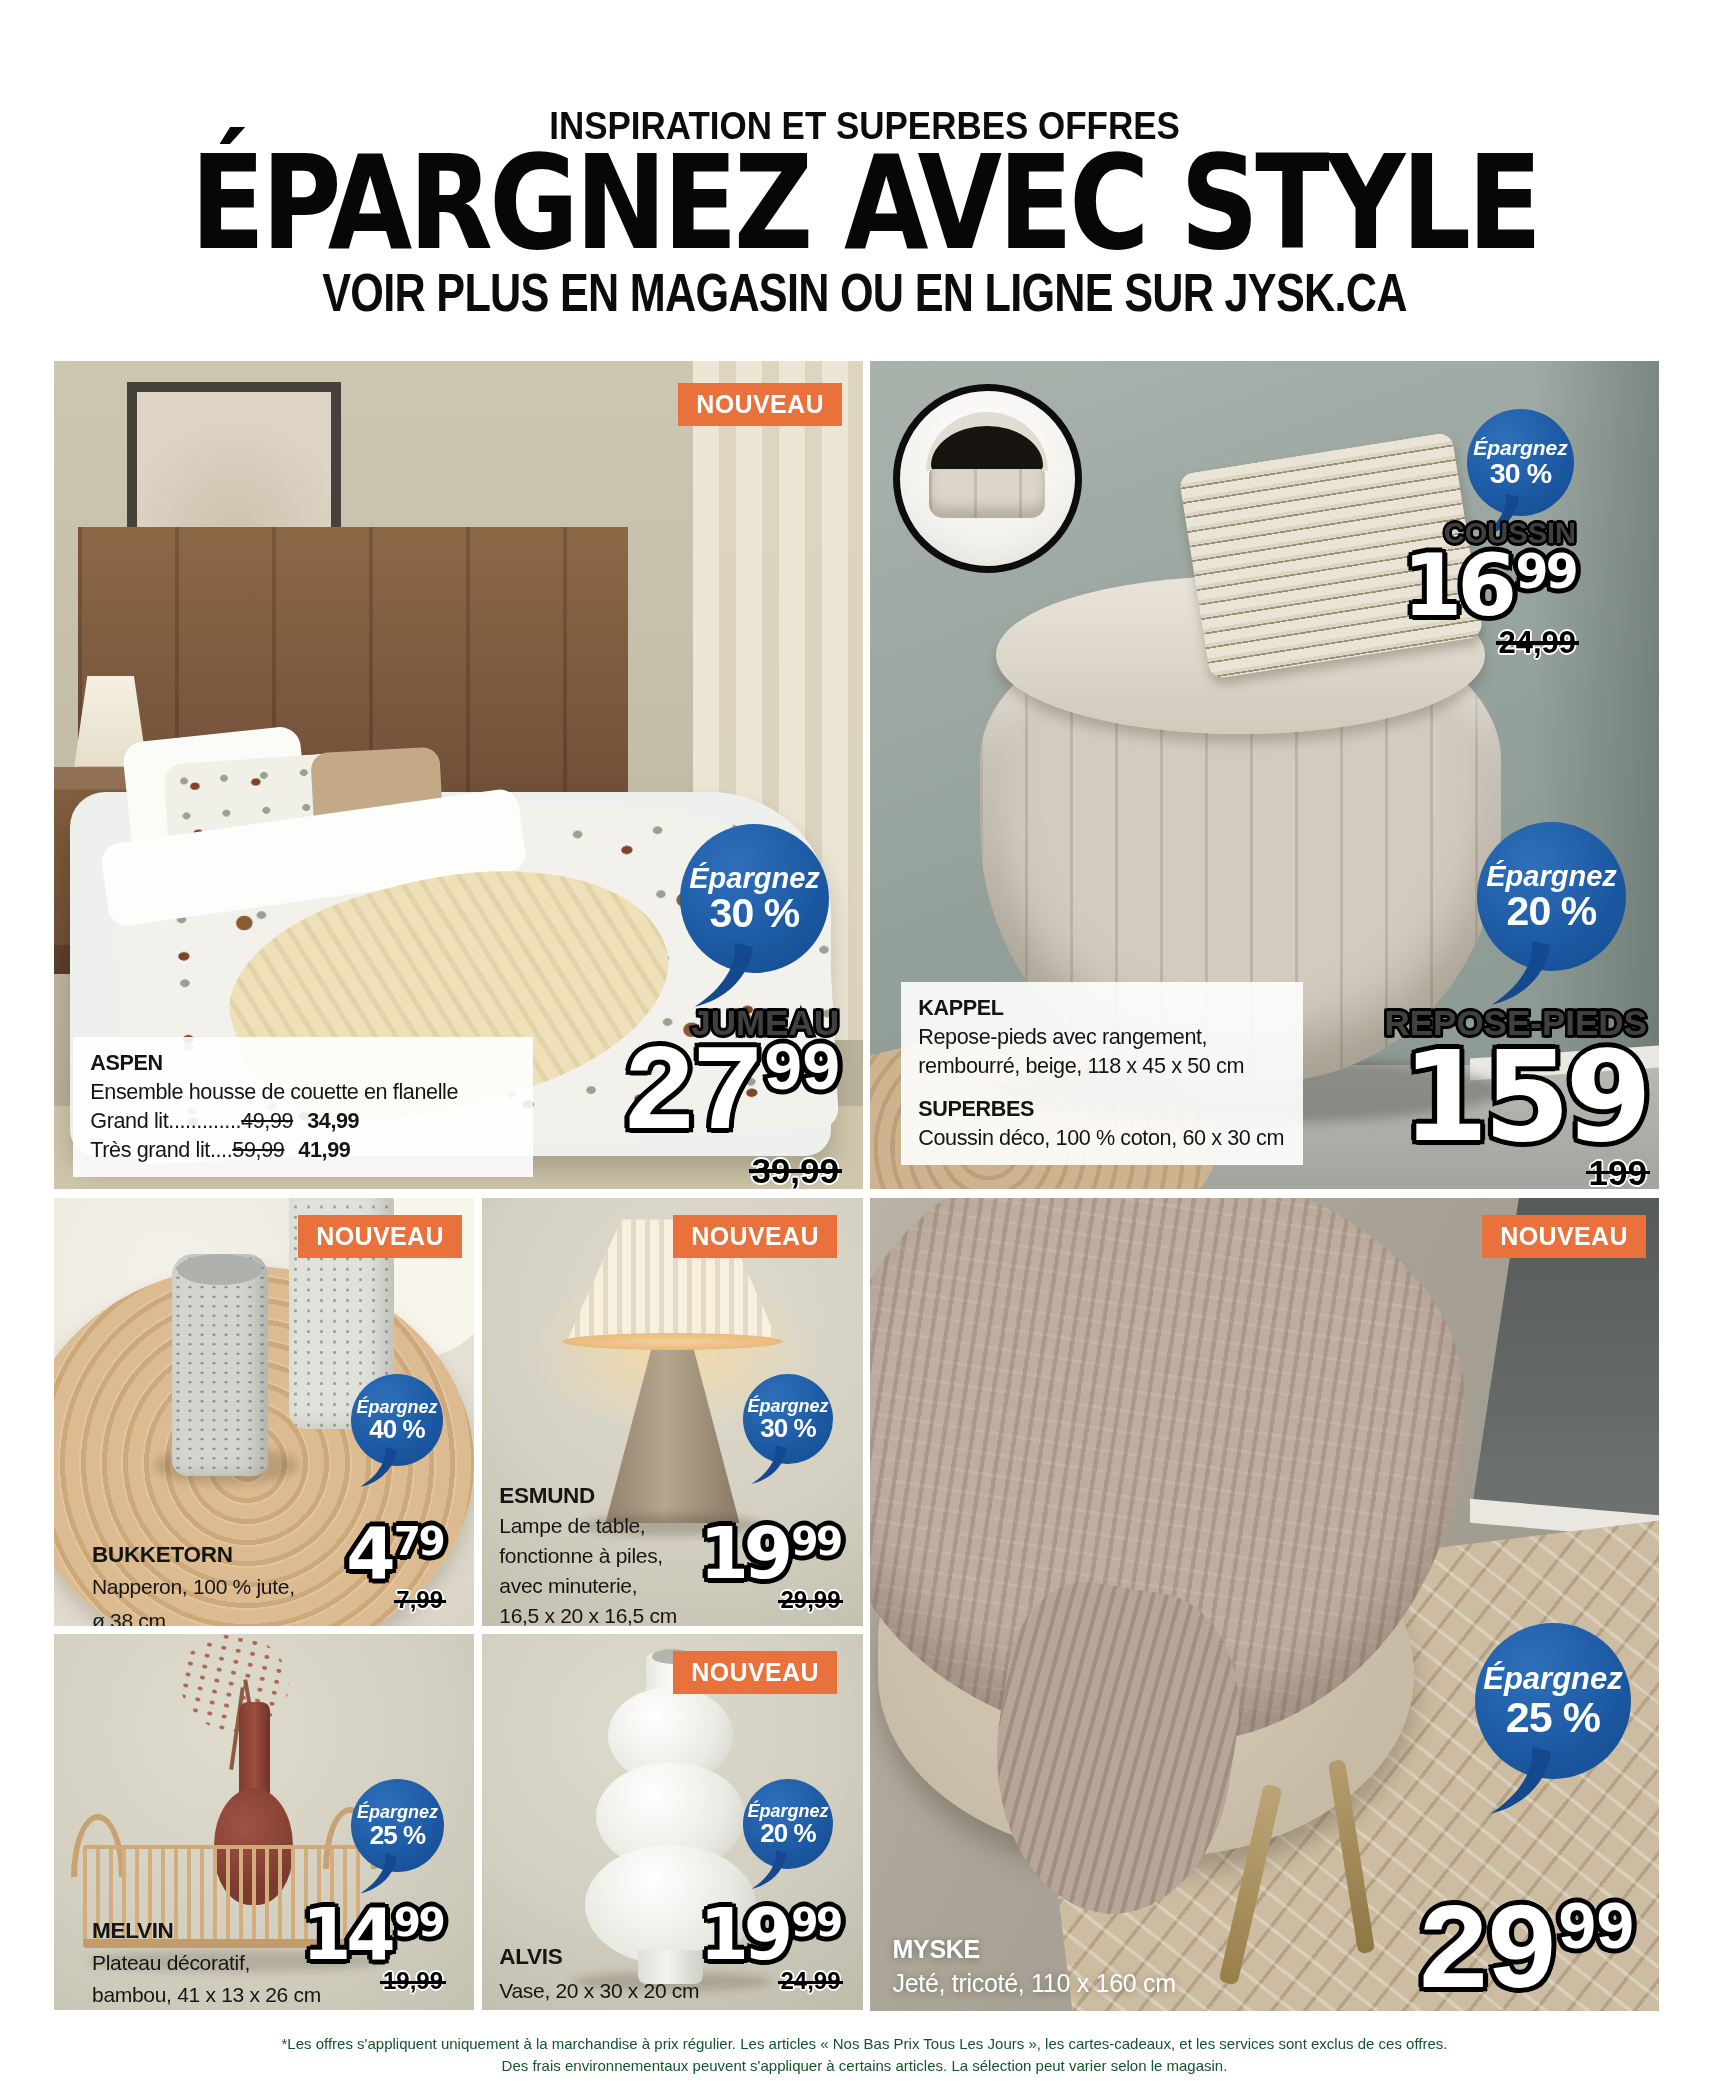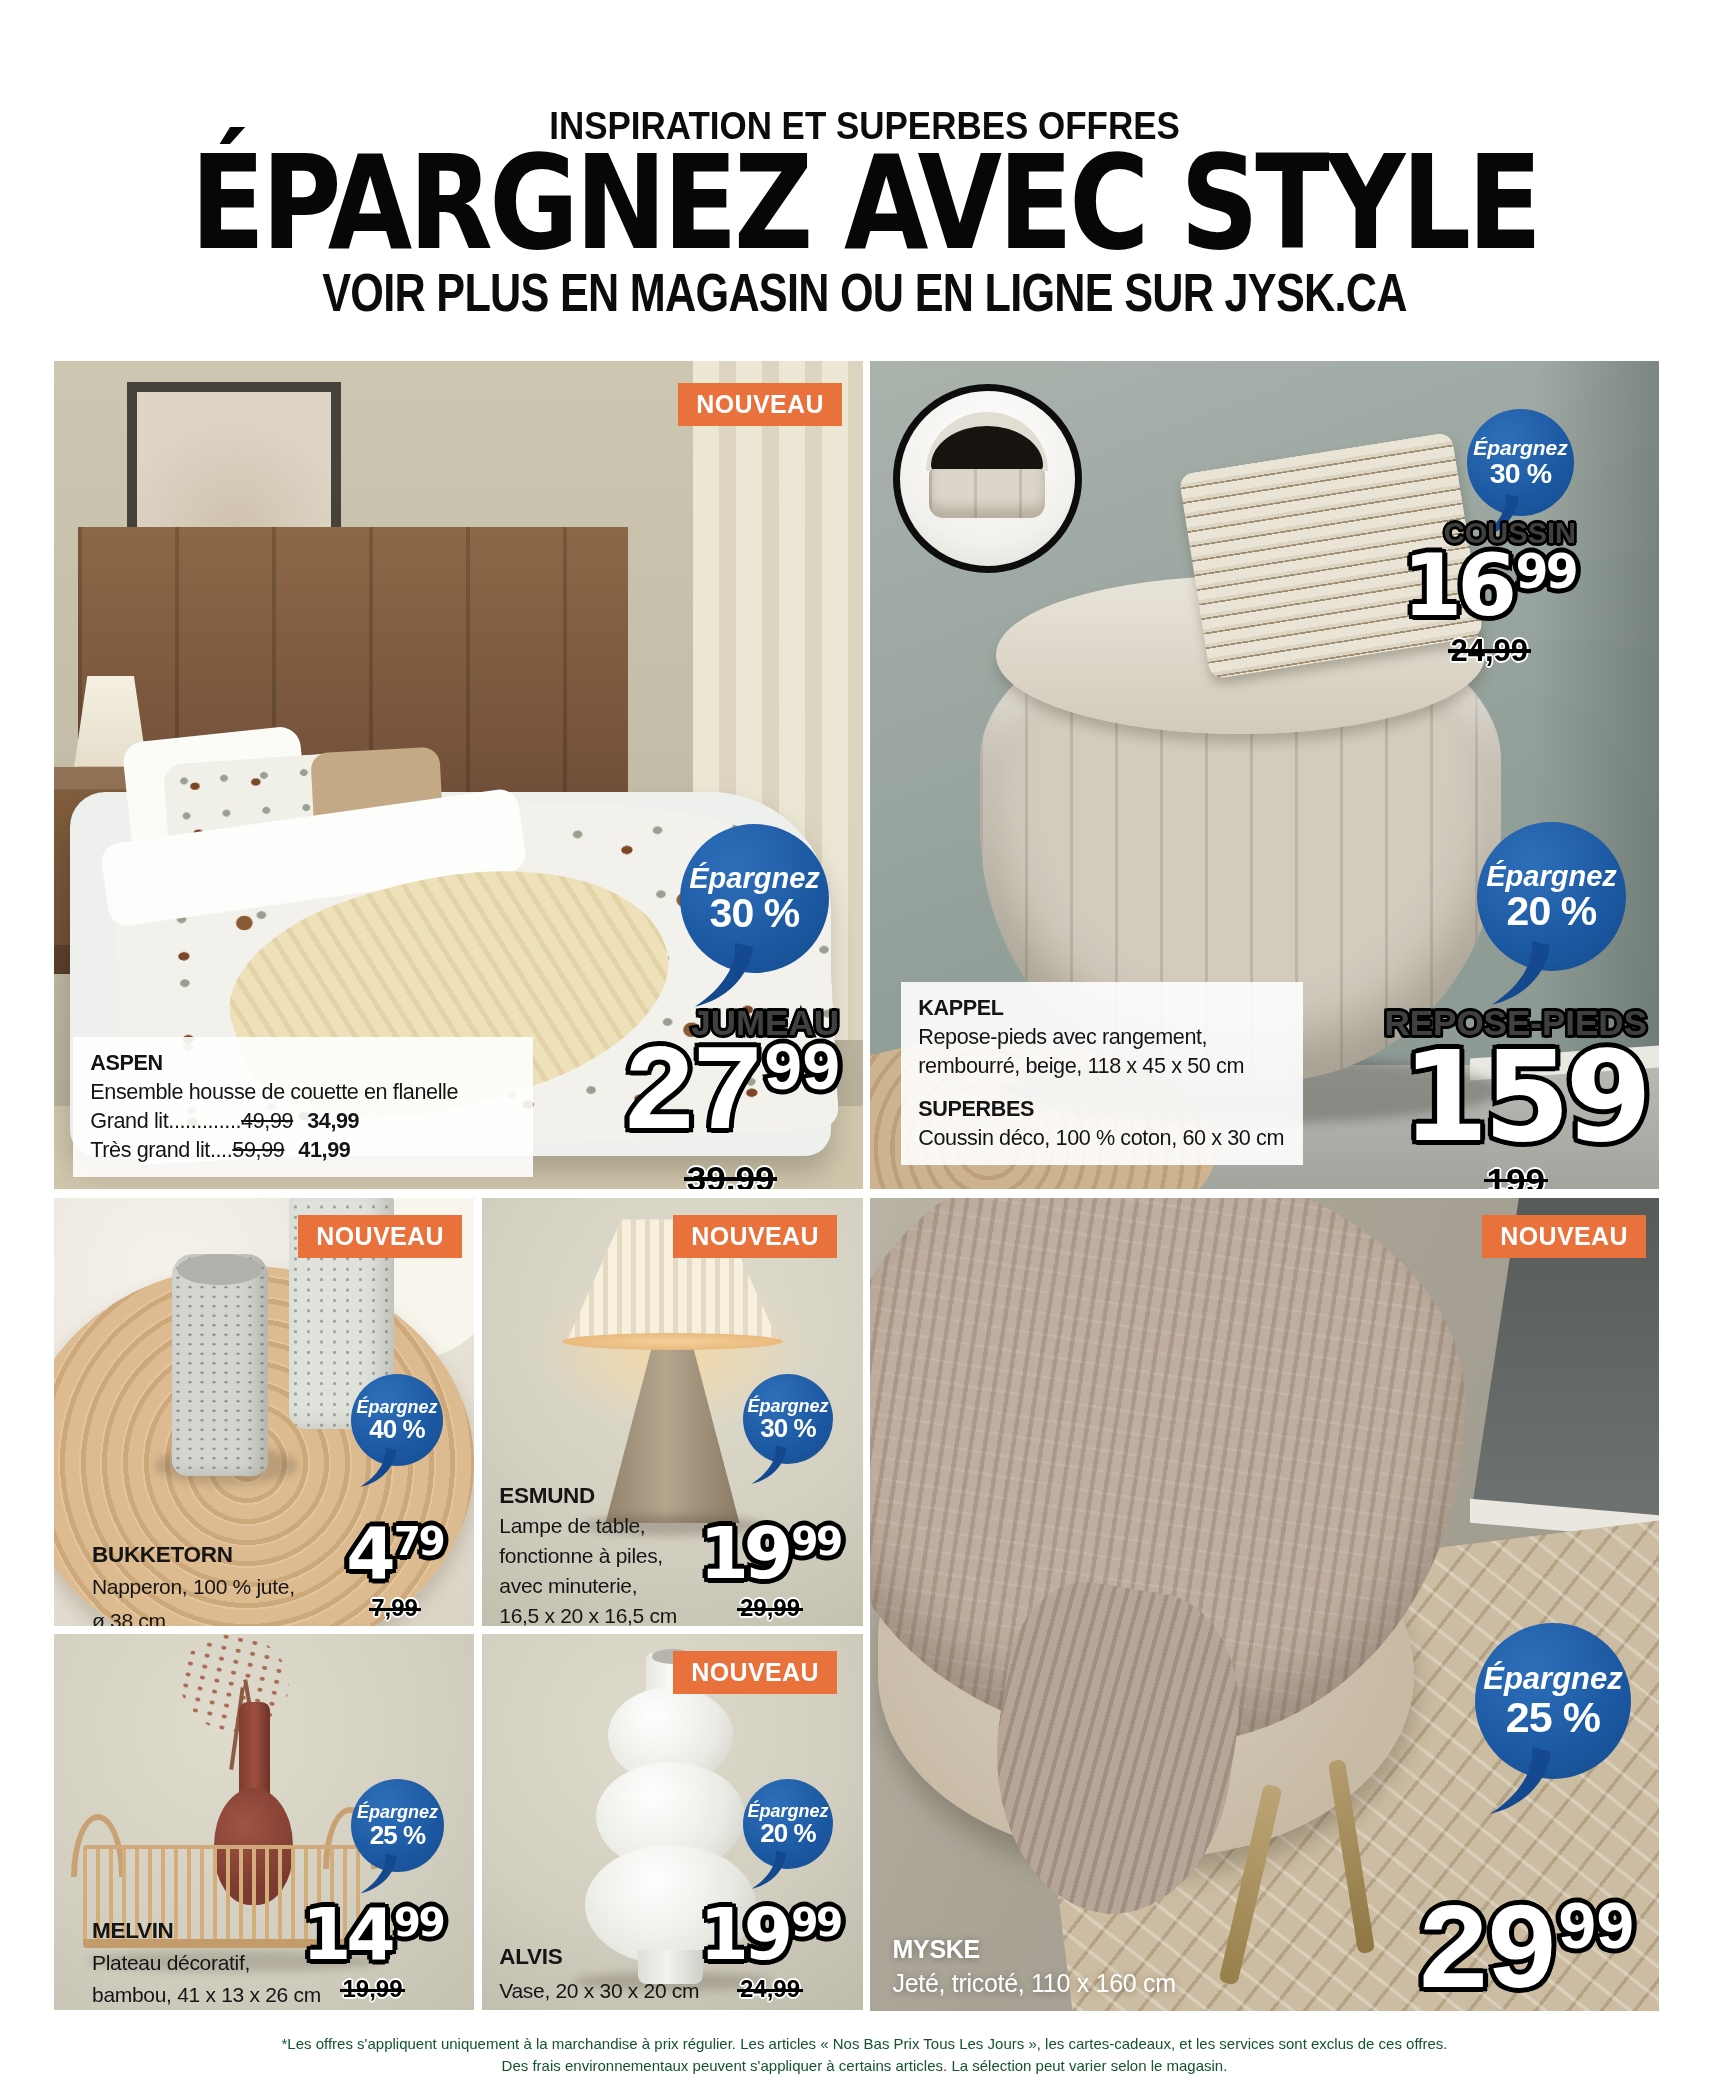--- a/index.html
+++ b/index.html
@@ -43,21 +43,21 @@
   
   .pgroup{position:absolute;text-align:right;z-index:7;white-space:nowrap;}
   .plabel{font-weight:700;color:#404040;font-size:35px;line-height:1.05;letter-spacing:0;
           -webkit-text-stroke:5.2px #000;paint-order:stroke fill;
           text-shadow:2.6px 0 #000,-2.6px 0 #000,0 2.6px #000,0 -2.6px #000,1.7px 1.7px #000,-1.7px 1.7px #000,1.7px -1.7px #000,-1.7px -1.7px #000;}
   .price{font-family:"DejaVu Sans",sans-serif;font-weight:900;color:#fff;line-height:0.88;
          letter-spacing:-5.2px;-webkit-text-stroke:8.6px #000;paint-order:stroke fill;
          text-shadow:5.2px 0 #000,-5.2px 0 #000,0 5.2px #000,0 -5.2px #000,3.5px 3.5px #000,-3.5px 3.5px #000,3.5px -3.5px #000,-3.5px -3.5px #000;}
   .pr-xl{font-size:123px;font-family:Liberation Mono, monospace;} .pr-lg{font-size:125px;} .pr-md{font-size:86px;} .pr-sm{font-size:71px;}
   .price .cents{font-size:.55em;vertical-align:.58em;letter-spacing:-2.6px;margin-left:3.5px;}
-  .oldwrap{margin-top:11px;line-height:1;text-align:center;}
+  .oldwrap{margin-top:3px;line-height:1;}
   .old{display:inline-block;position:relative;font-weight:800;color:#000;
        text-shadow:1.7px 0 #fff,-1.7px 0 #fff,0 1.7px #fff,0 -1.7px #fff,1.3px 1.3px #fff,-1.3px 1.3px #fff,1.3px -1.3px #fff,-1.3px -1.3px #fff;}
   .old::after{content:"";position:absolute;left:-2.6px;right:-2.6px;top:46%;height:3.5px;background:#000;}
   .ow-lg{font-size:35px;} .ow-md{font-size:31px;} .ow-sm{font-size:24px;}
   
   .info{position:absolute;background:rgba(255,255,255,.9);color:#141414;z-index:5;
         font-size:21.6px;letter-spacing:-0.4px;line-height:1.34;padding:12px 17.3px;}
   .info .pname{font-weight:800;}
   .info .gap{height:14px;}
   .sizerow .st{text-decoration:line-through;text-decoration-thickness:2.2px;}

